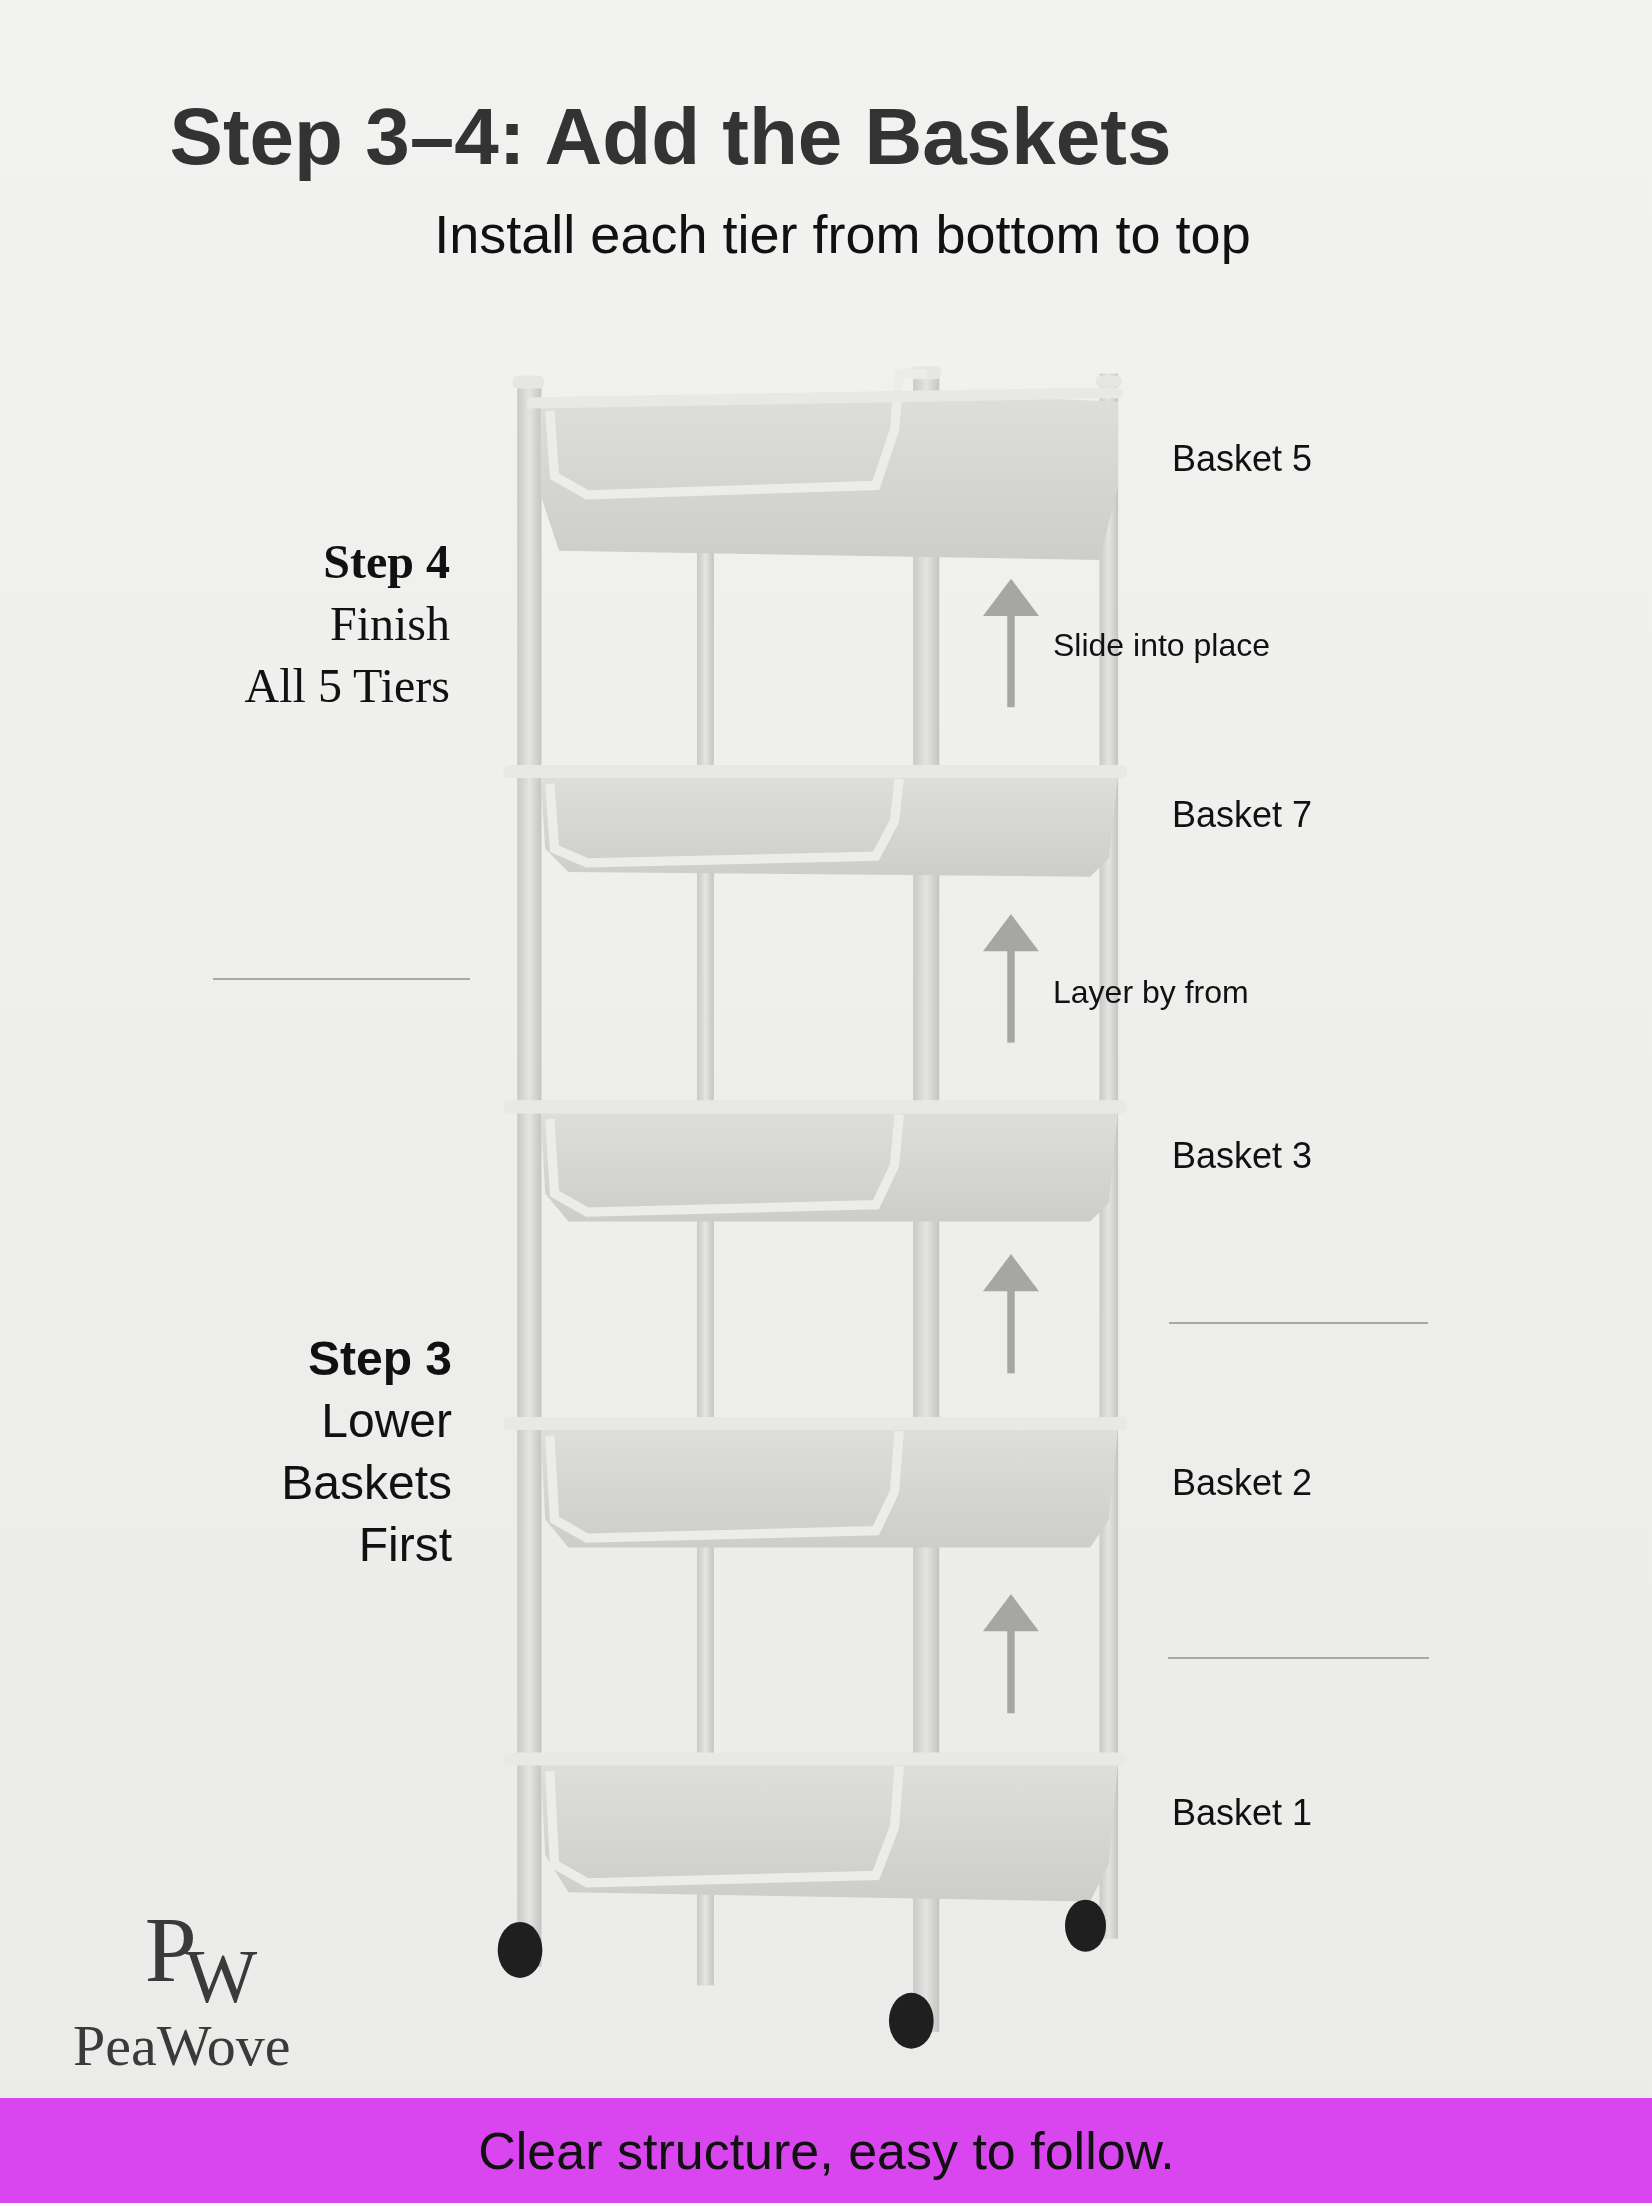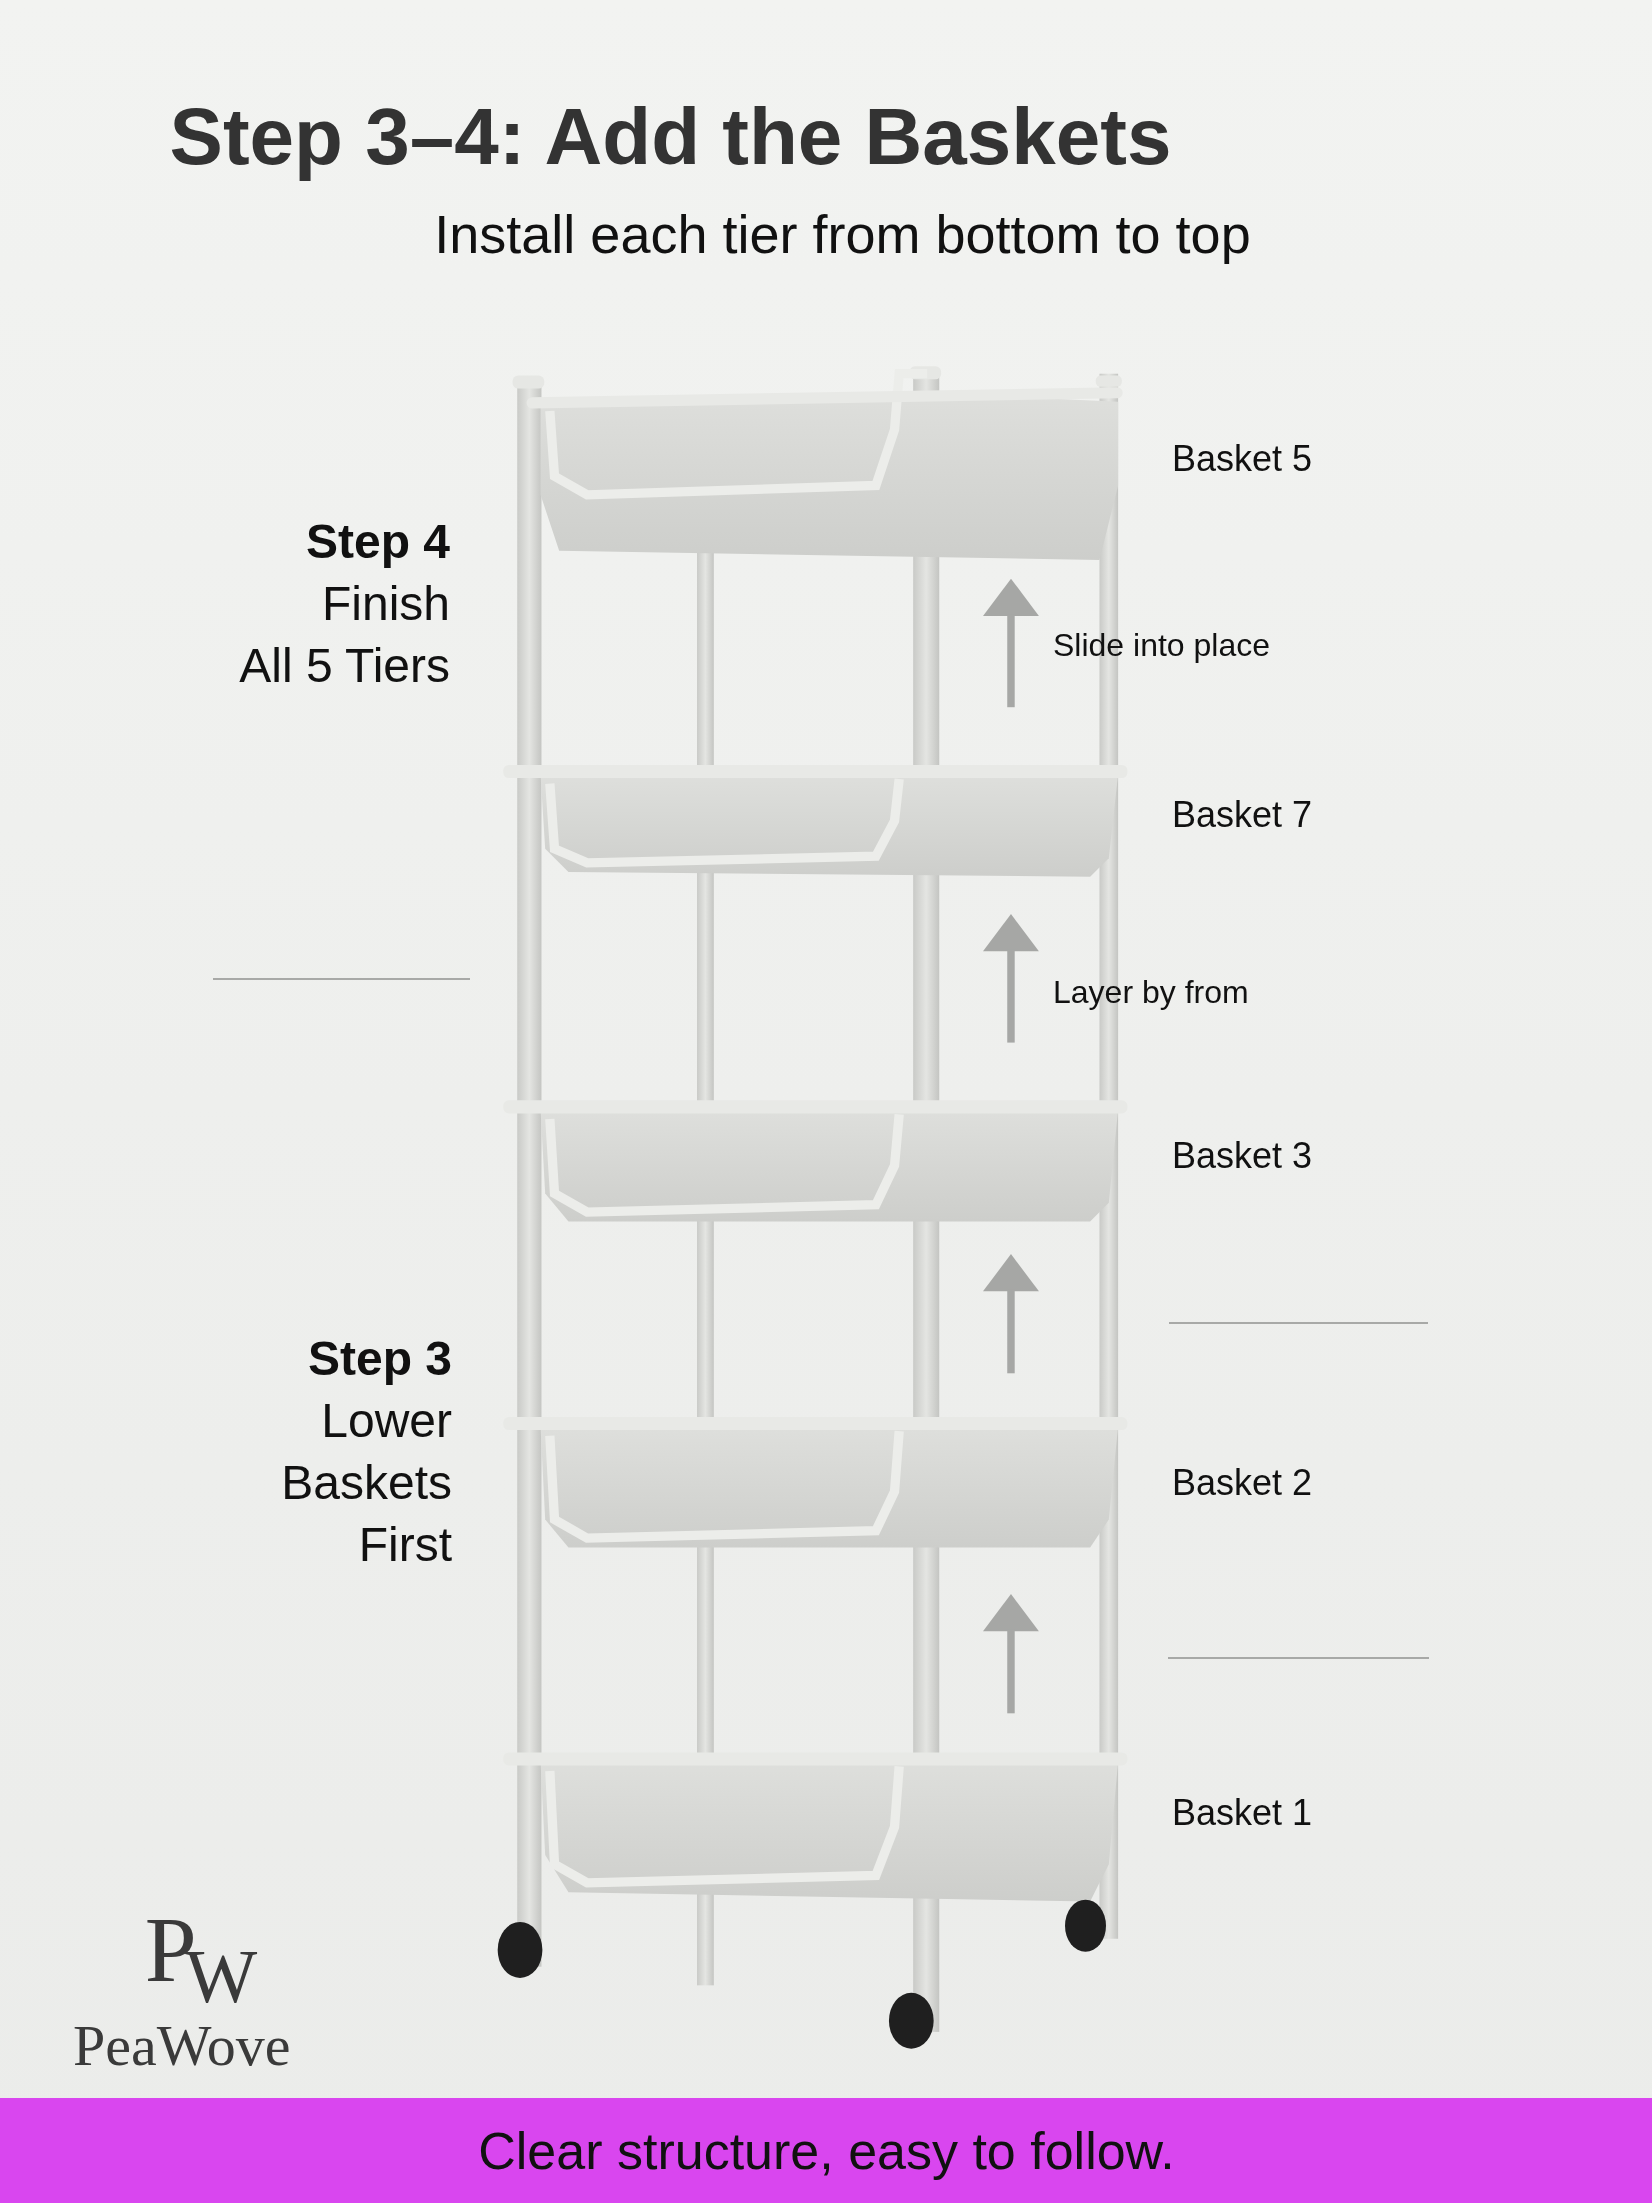--- a/index.html
+++ b/index.html
@@ -107,21 +107,21 @@
       <polygon points="585,620 555,660 615,660"></polygon>
         <rect x="581" y="658" width="8" height="100"></rect>
       <polygon points="585,985 555,1025 615,1025"></polygon>
         <rect x="581" y="1023" width="8" height="90"></rect>
       <polygon points="585,1350 555,1390 615,1390"></polygon>
         <rect x="581" y="1388" width="8" height="90"></rect>
     </g>
   </svg>
 </div>
 
-<div class="abs side-label" style="right:1203px; top:511px;">
+<div class="abs side-label" style="right:1203px; top:531px;font-family:Liberation Serif, serif;">
   <div class="head">Step 4</div>
   <div>Finish</div>
   <div>All 5 Tiers</div>
 </div>
 <div class="abs divider" style="left:213px; top:978px; width:257px;"></div>
 <div class="abs side-label" style="right:1201px; top:1328px;">
   <div class="head">Step 3</div>
   <div>Lower</div>
   <div>Baskets</div>
   <div>First</div>

